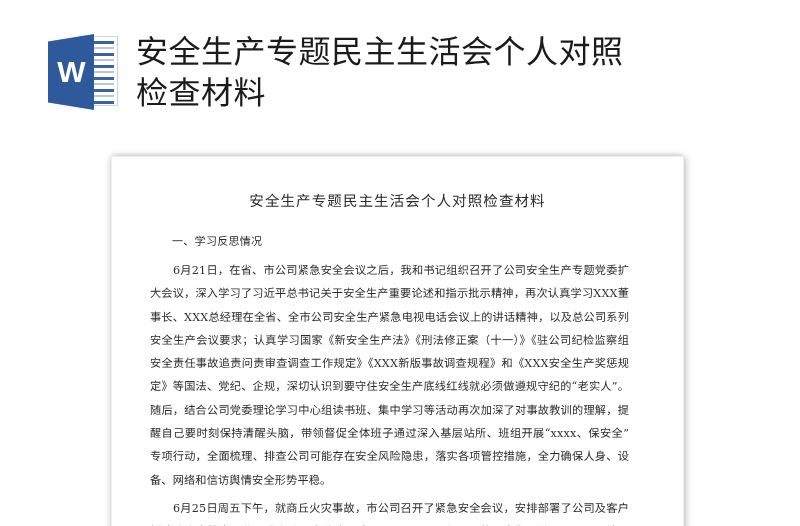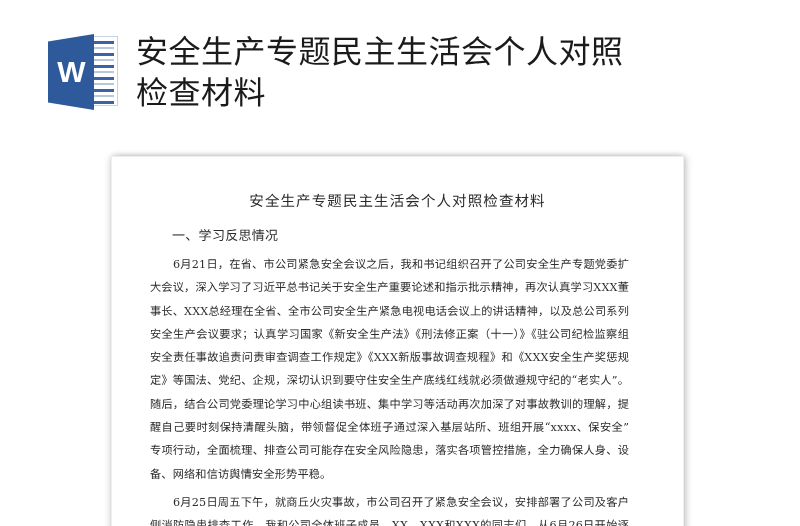--- a/index.html
+++ b/index.html
@@ -130,24 +130,24 @@
     line-height: 22px;
     color: #2a2a2a;
     margin-top: 33px;
     margin-bottom: 0;
     letter-spacing: 1.1px;
     font-weight: normal;
   }
 
   .section-heading {
     font-family: Liberation Sans, sans-serif;
-    font-size: 13px;
+    font-size: 11px;
     line-height: 23px;
     color: #2b2b2b;
-    margin-top: 12px;
+    margin-top: 18px;
     text-indent: 22px;
     letter-spacing: 0.3px;
     font-weight: normal;
   }
 
   .body-para {
     font-family: "DejaVu Serif", "Liberation Serif", serif;
     font-size: 11.2px;
     line-height: 23.3px;
     color: #2d2d2d;

